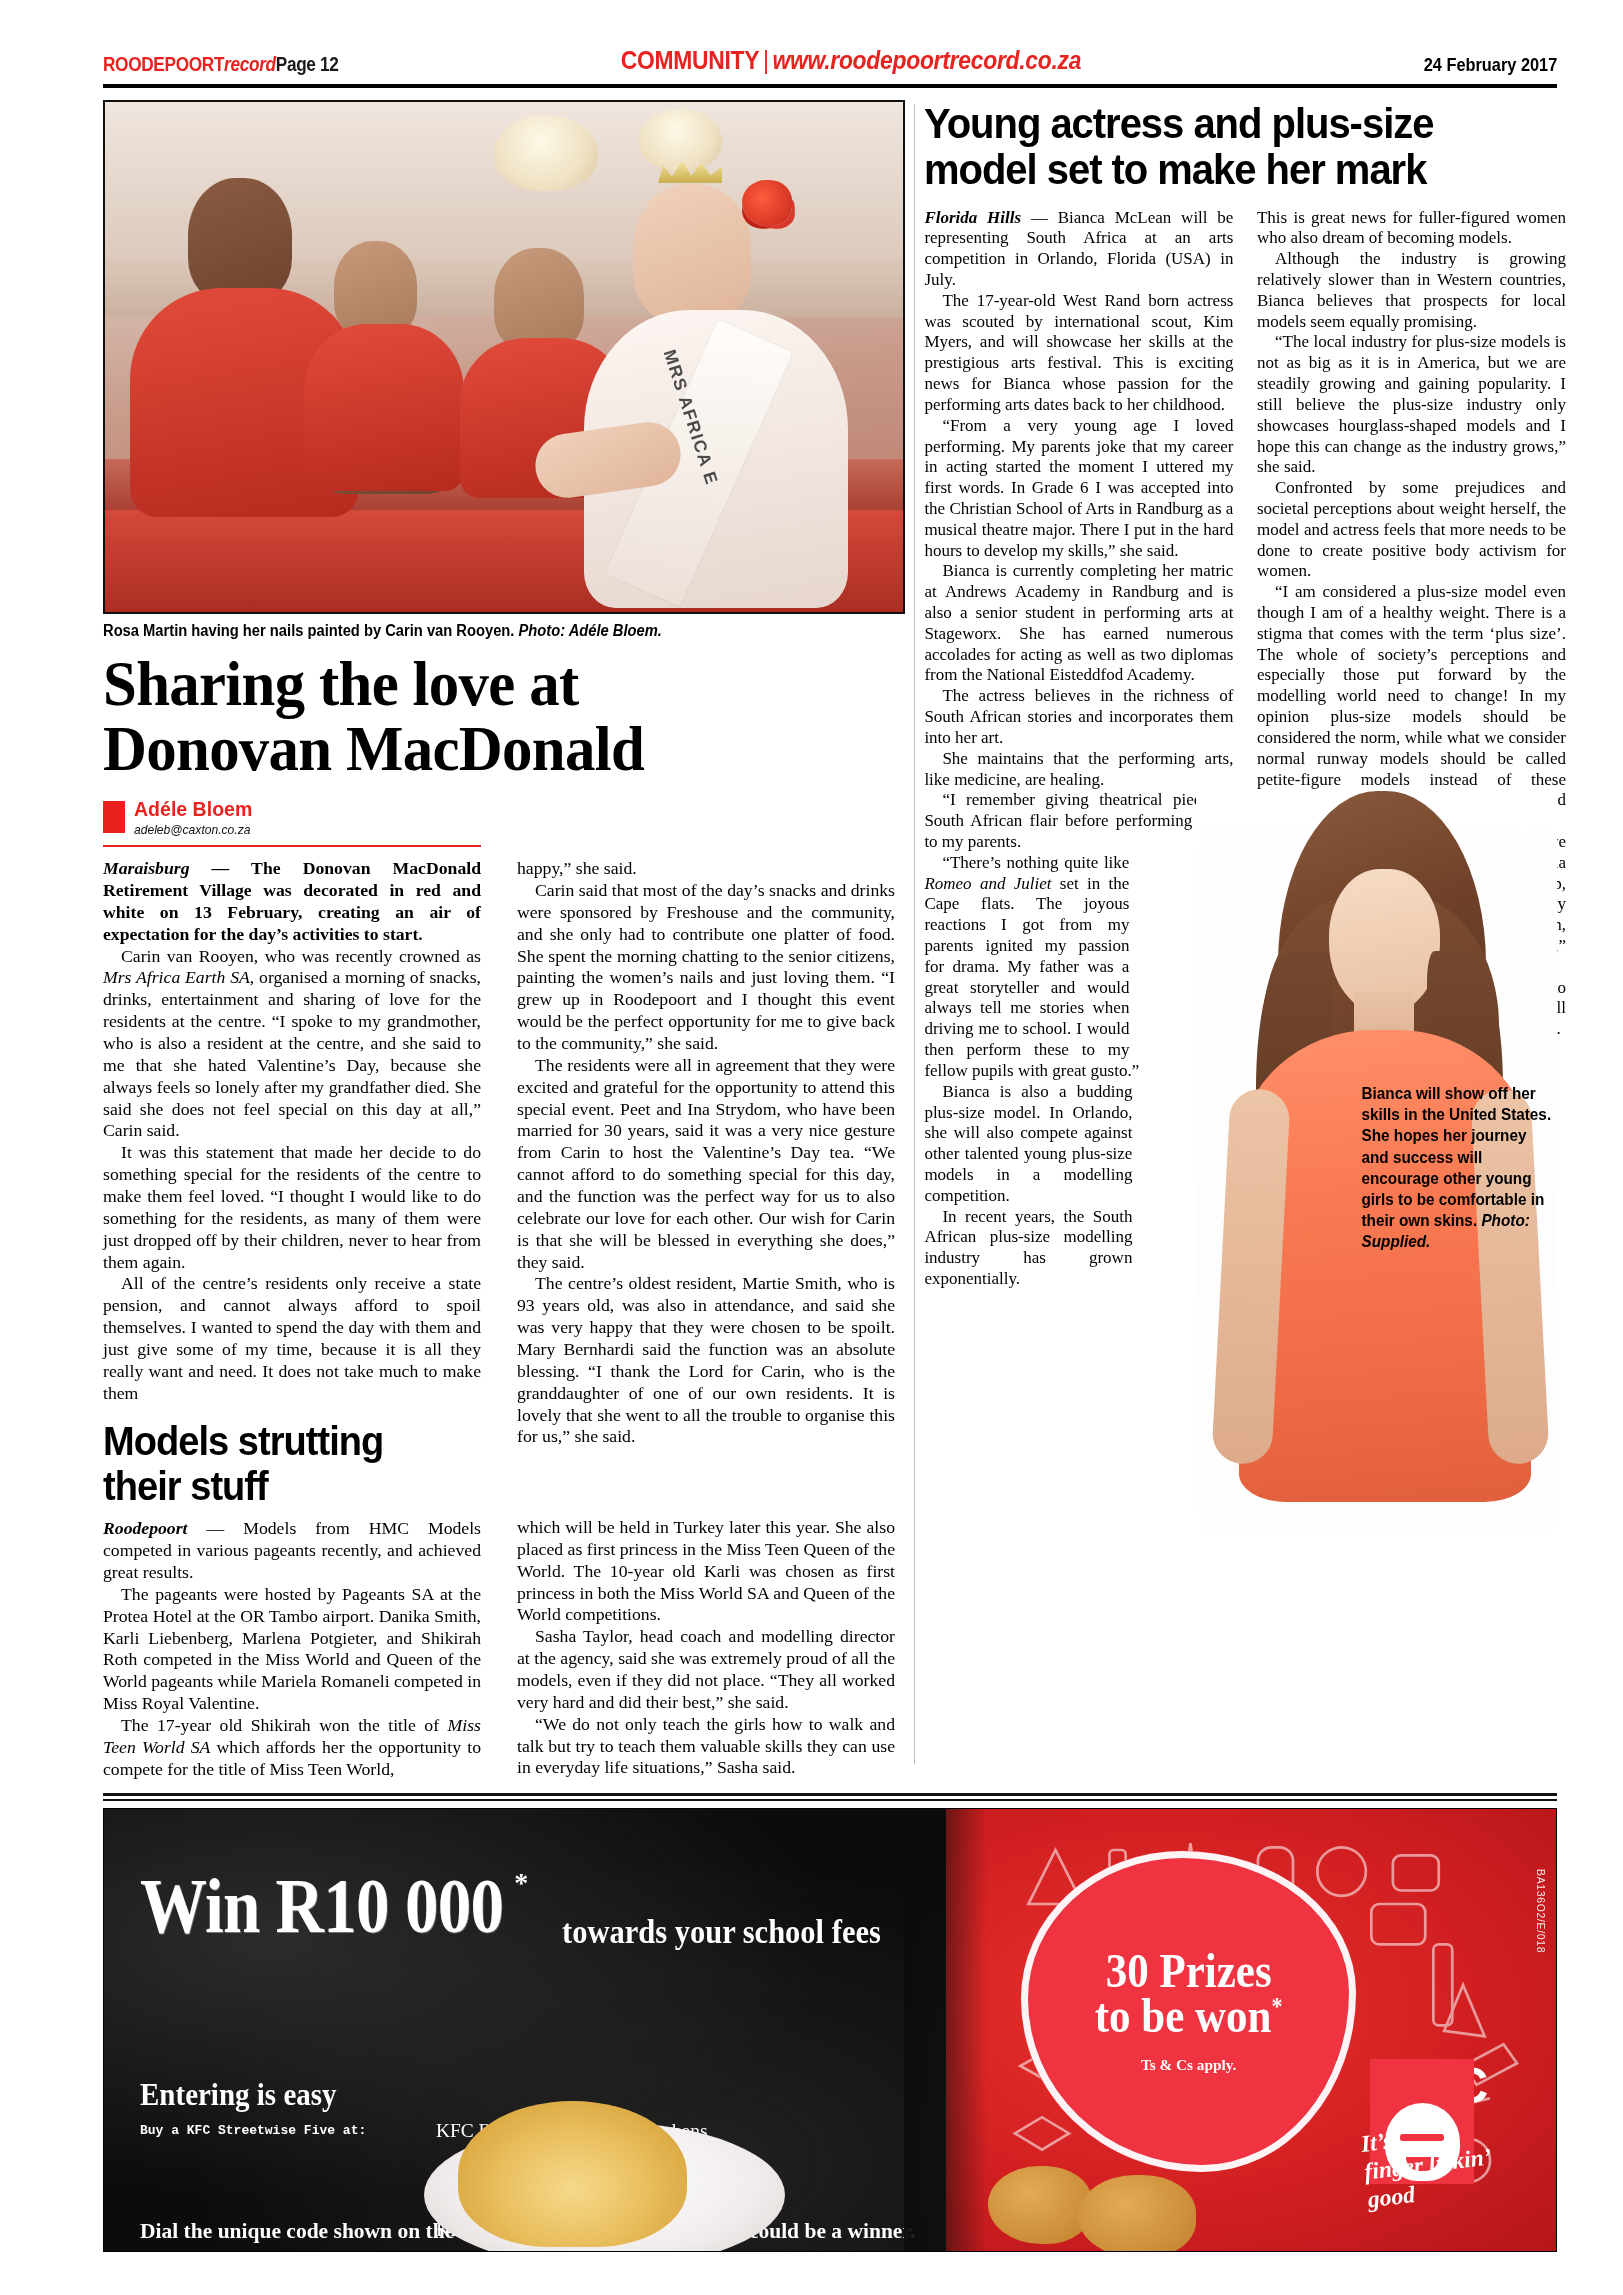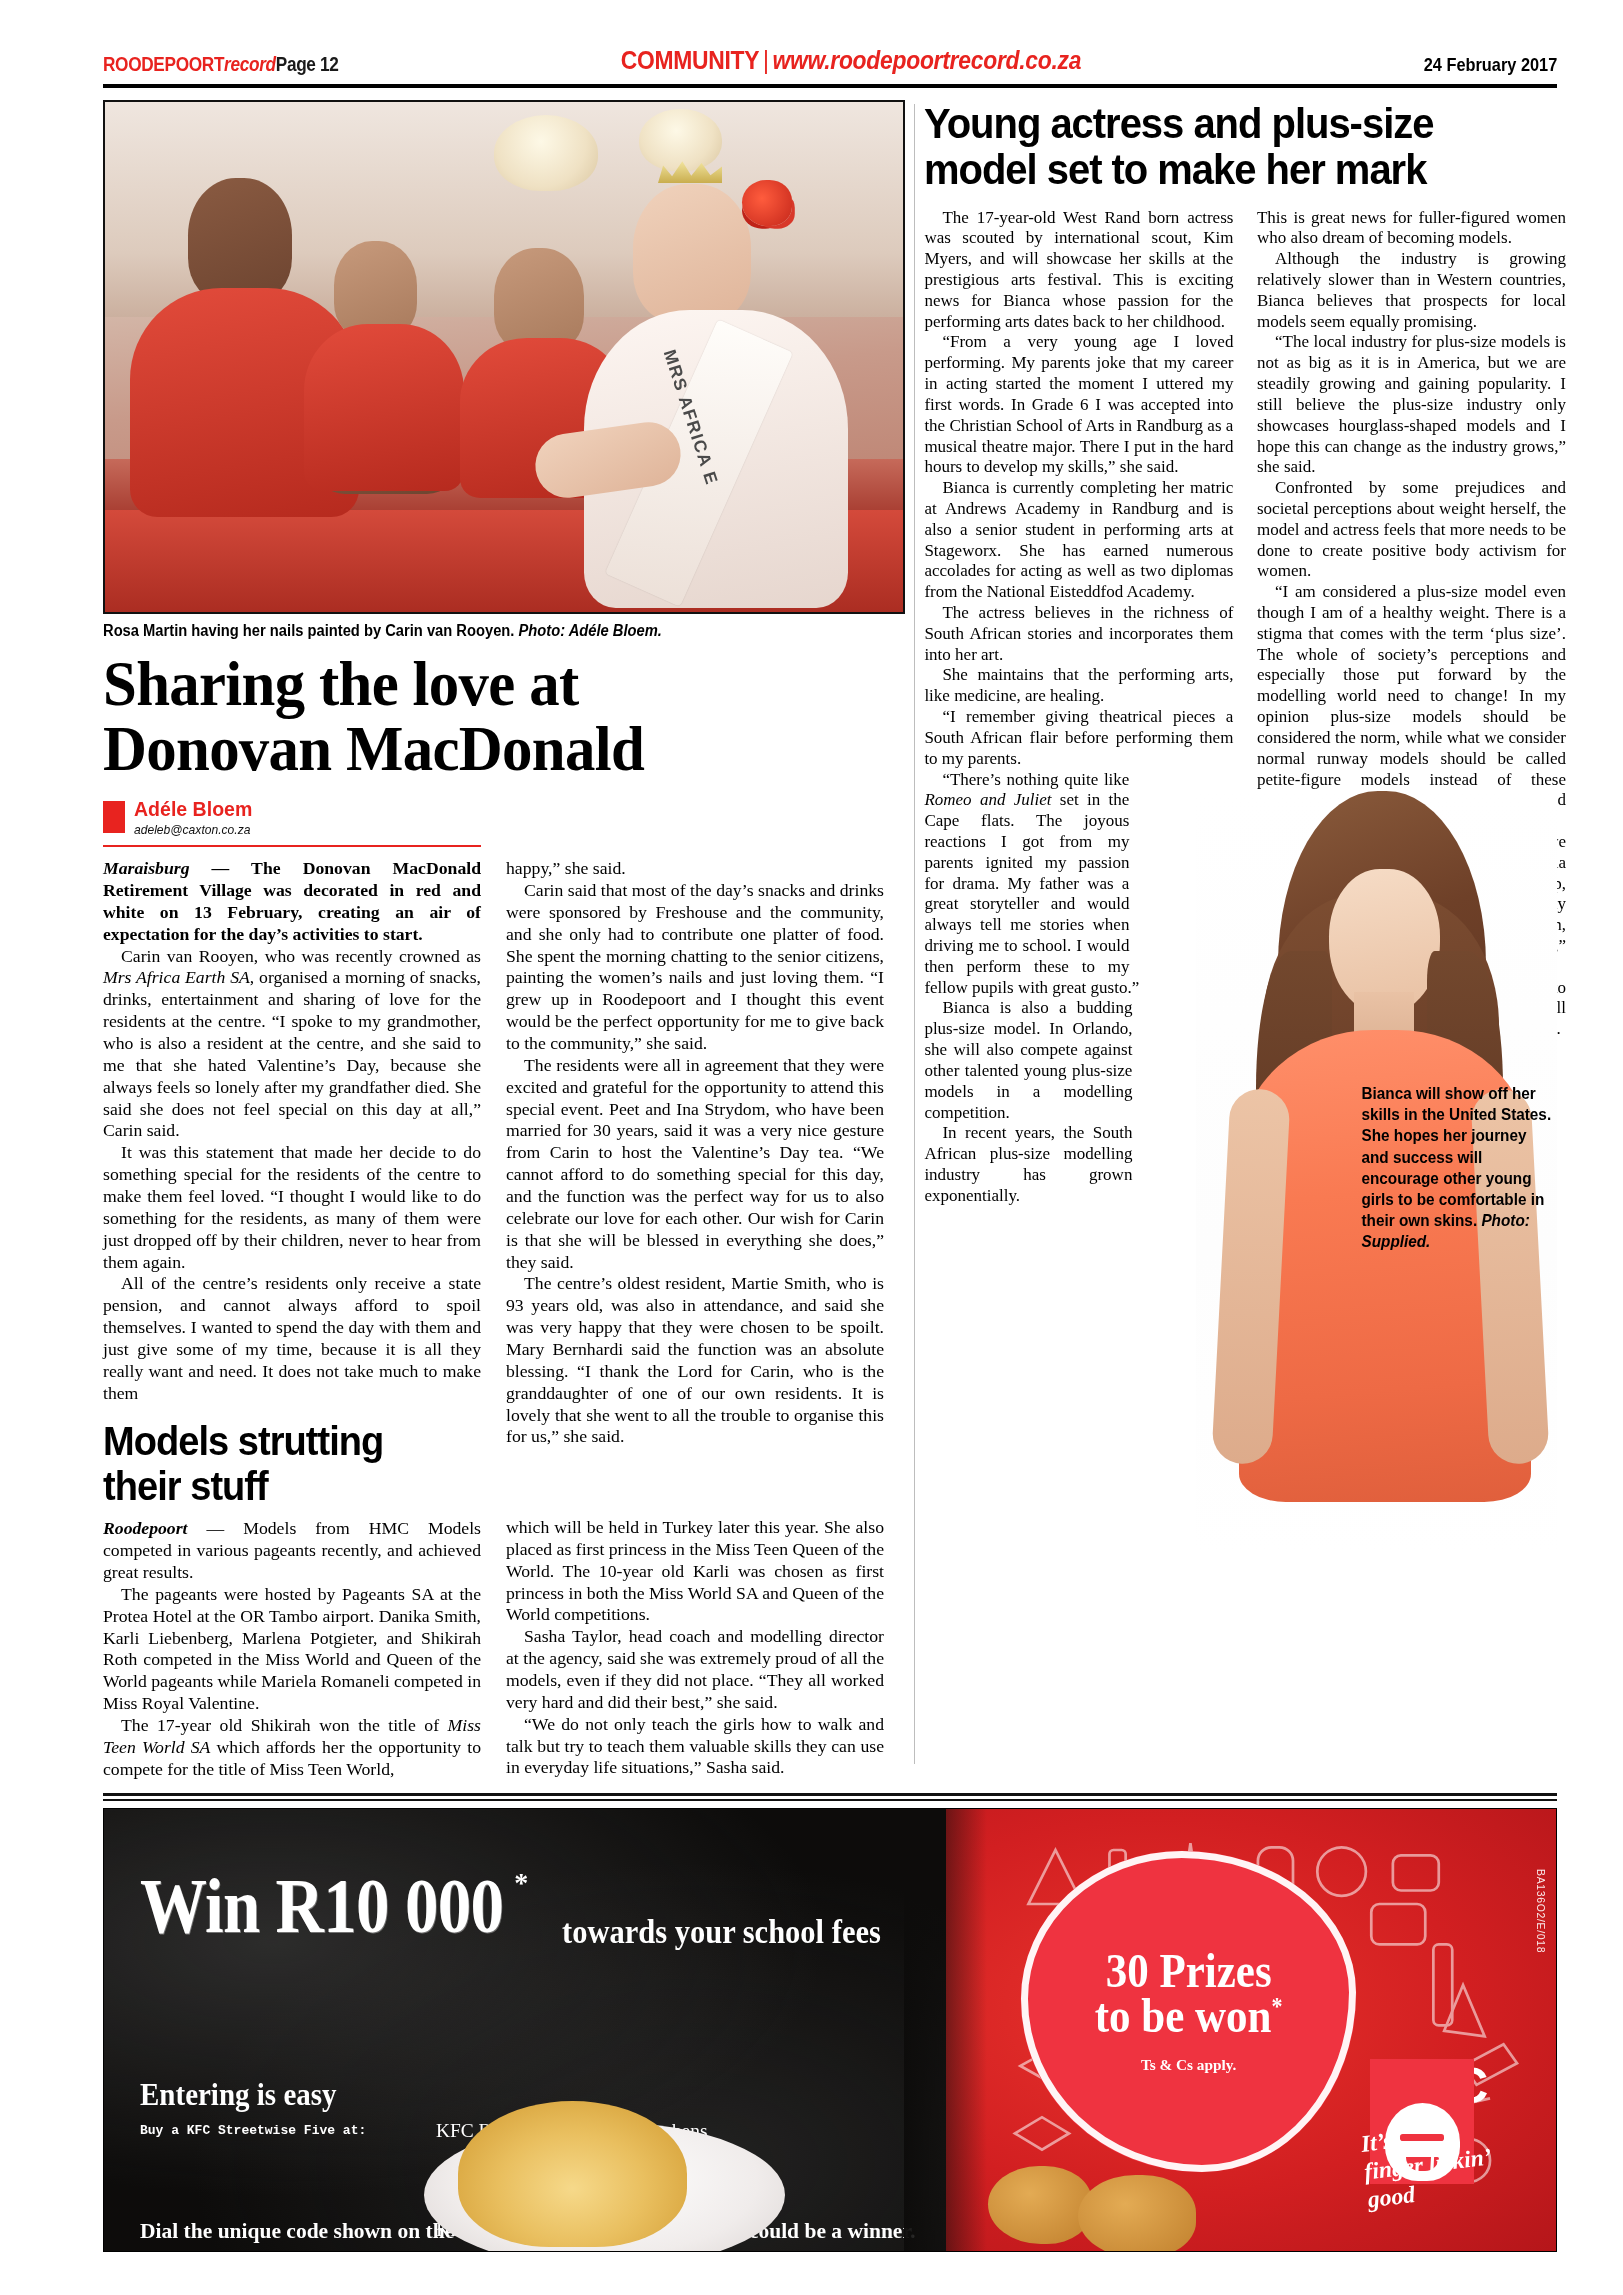--- a/index.html
+++ b/index.html
@@ -71,21 +71,21 @@
   
   .byline { display: flex; align-items: flex-start; gap: 9.7px; margin-top: 16.7px; width: 378px; }
   .by-sq { width: 21.5px; height: 32px; background: #e8231f; flex: 0 0 21.5px; margin-top: 2.8px; }
   .by-name { font-family: "Liberation Sans", sans-serif; font-weight: bold; font-size: 21px;
              color: #e8231f; line-height: 1.06; transform: scaleX(0.93); transform-origin: left; }
   .by-mail { font-family: "Liberation Sans", sans-serif; font-style: italic; font-size: 13px;
              color: #111; margin-top: 1.4px; transform: scaleX(0.93); transform-origin: left; }
   .by-rule { width: 378px; height: 2.1px; background: #e8231f; margin-top: 8.3px; }
 
   
-  .cols2 { display: flex; gap: 25px; margin-top: 11px; }
+  .cols2 { display: flex; gap: 36px; margin-top: 11px; }
   .col { width: 378px; }
   p.txt { font-size: 17.7px; line-height: 1.235; text-align: justify; text-indent: 18px;
           hyphens: auto; -webkit-hyphens: auto; }
   p.txt.first { text-indent: 0; }
   p.txt b { font-weight: bold; }
   p.txt i { font-style: italic; }
   .lead-in { font-weight: bold; }
 
   
   .sub-head { font-family: "Liberation Sans", sans-serif; font-weight: bold; font-size: 40px;
@@ -303,20 +303,23 @@
     <div class="gutter-rule"></div>
 
     <div class="right-block">
       <h1 class="r-head">
         <div>Young actress and plus-size</div>
         <div>model set to make her mark</div>
       </h1>
 
       <div class="r-cols">
         <div class="r-col">
+          <p class="txt first">
+            <i class="lead-in">Florida Hills</i><span> — </span><span>Bianca McLean will be representing South Africa at an arts competition in Orlando, Florida (USA) in July.</span>
+          </p>
           <p class="txt">The 17-year-old West Rand born actress was scouted by international scout, Kim Myers, and will showcase her skills at the prestigious arts festival. This is exciting news for Bianca whose passion for the performing arts dates back to her childhood.</p>
           <p class="txt">“From a very young age I loved performing. My parents joke that my career in acting started the moment I uttered my first words. In Grade 6 I was accepted into the Christian School of Arts in Randburg as a musical theatre major. There I put in the hard hours to develop my skills,” she said.</p>
           <p class="txt">Bianca is currently completing her matric at Andrews Academy in Randburg and is also a senior student in performing arts at Stageworx. She has earned numerous accolades for acting as well as two diplomas from the National Eisteddfod Academy.</p>
           <p class="txt">The actress believes in the richness of South African stories and incorporates them into her art.</p>
           <p class="txt">She maintains that the performing arts, like medicine, are healing.</p>
           <p class="txt">“I remember giving theatrical pieces a South African flair before performing them to my parents.</p>
           <p class="txt">
             <span class="shape-a"></span>
             <span>“There’s nothing quite like </span><i>Romeo and Juliet</i><span> set in the Cape flats. The joyous reactions I got from my parents ignited my passion for drama. My father was a great storyteller and would always tell me stories when driving me to school. I would then perform these to my fellow pupils with great gusto.”</span>
           </p>

